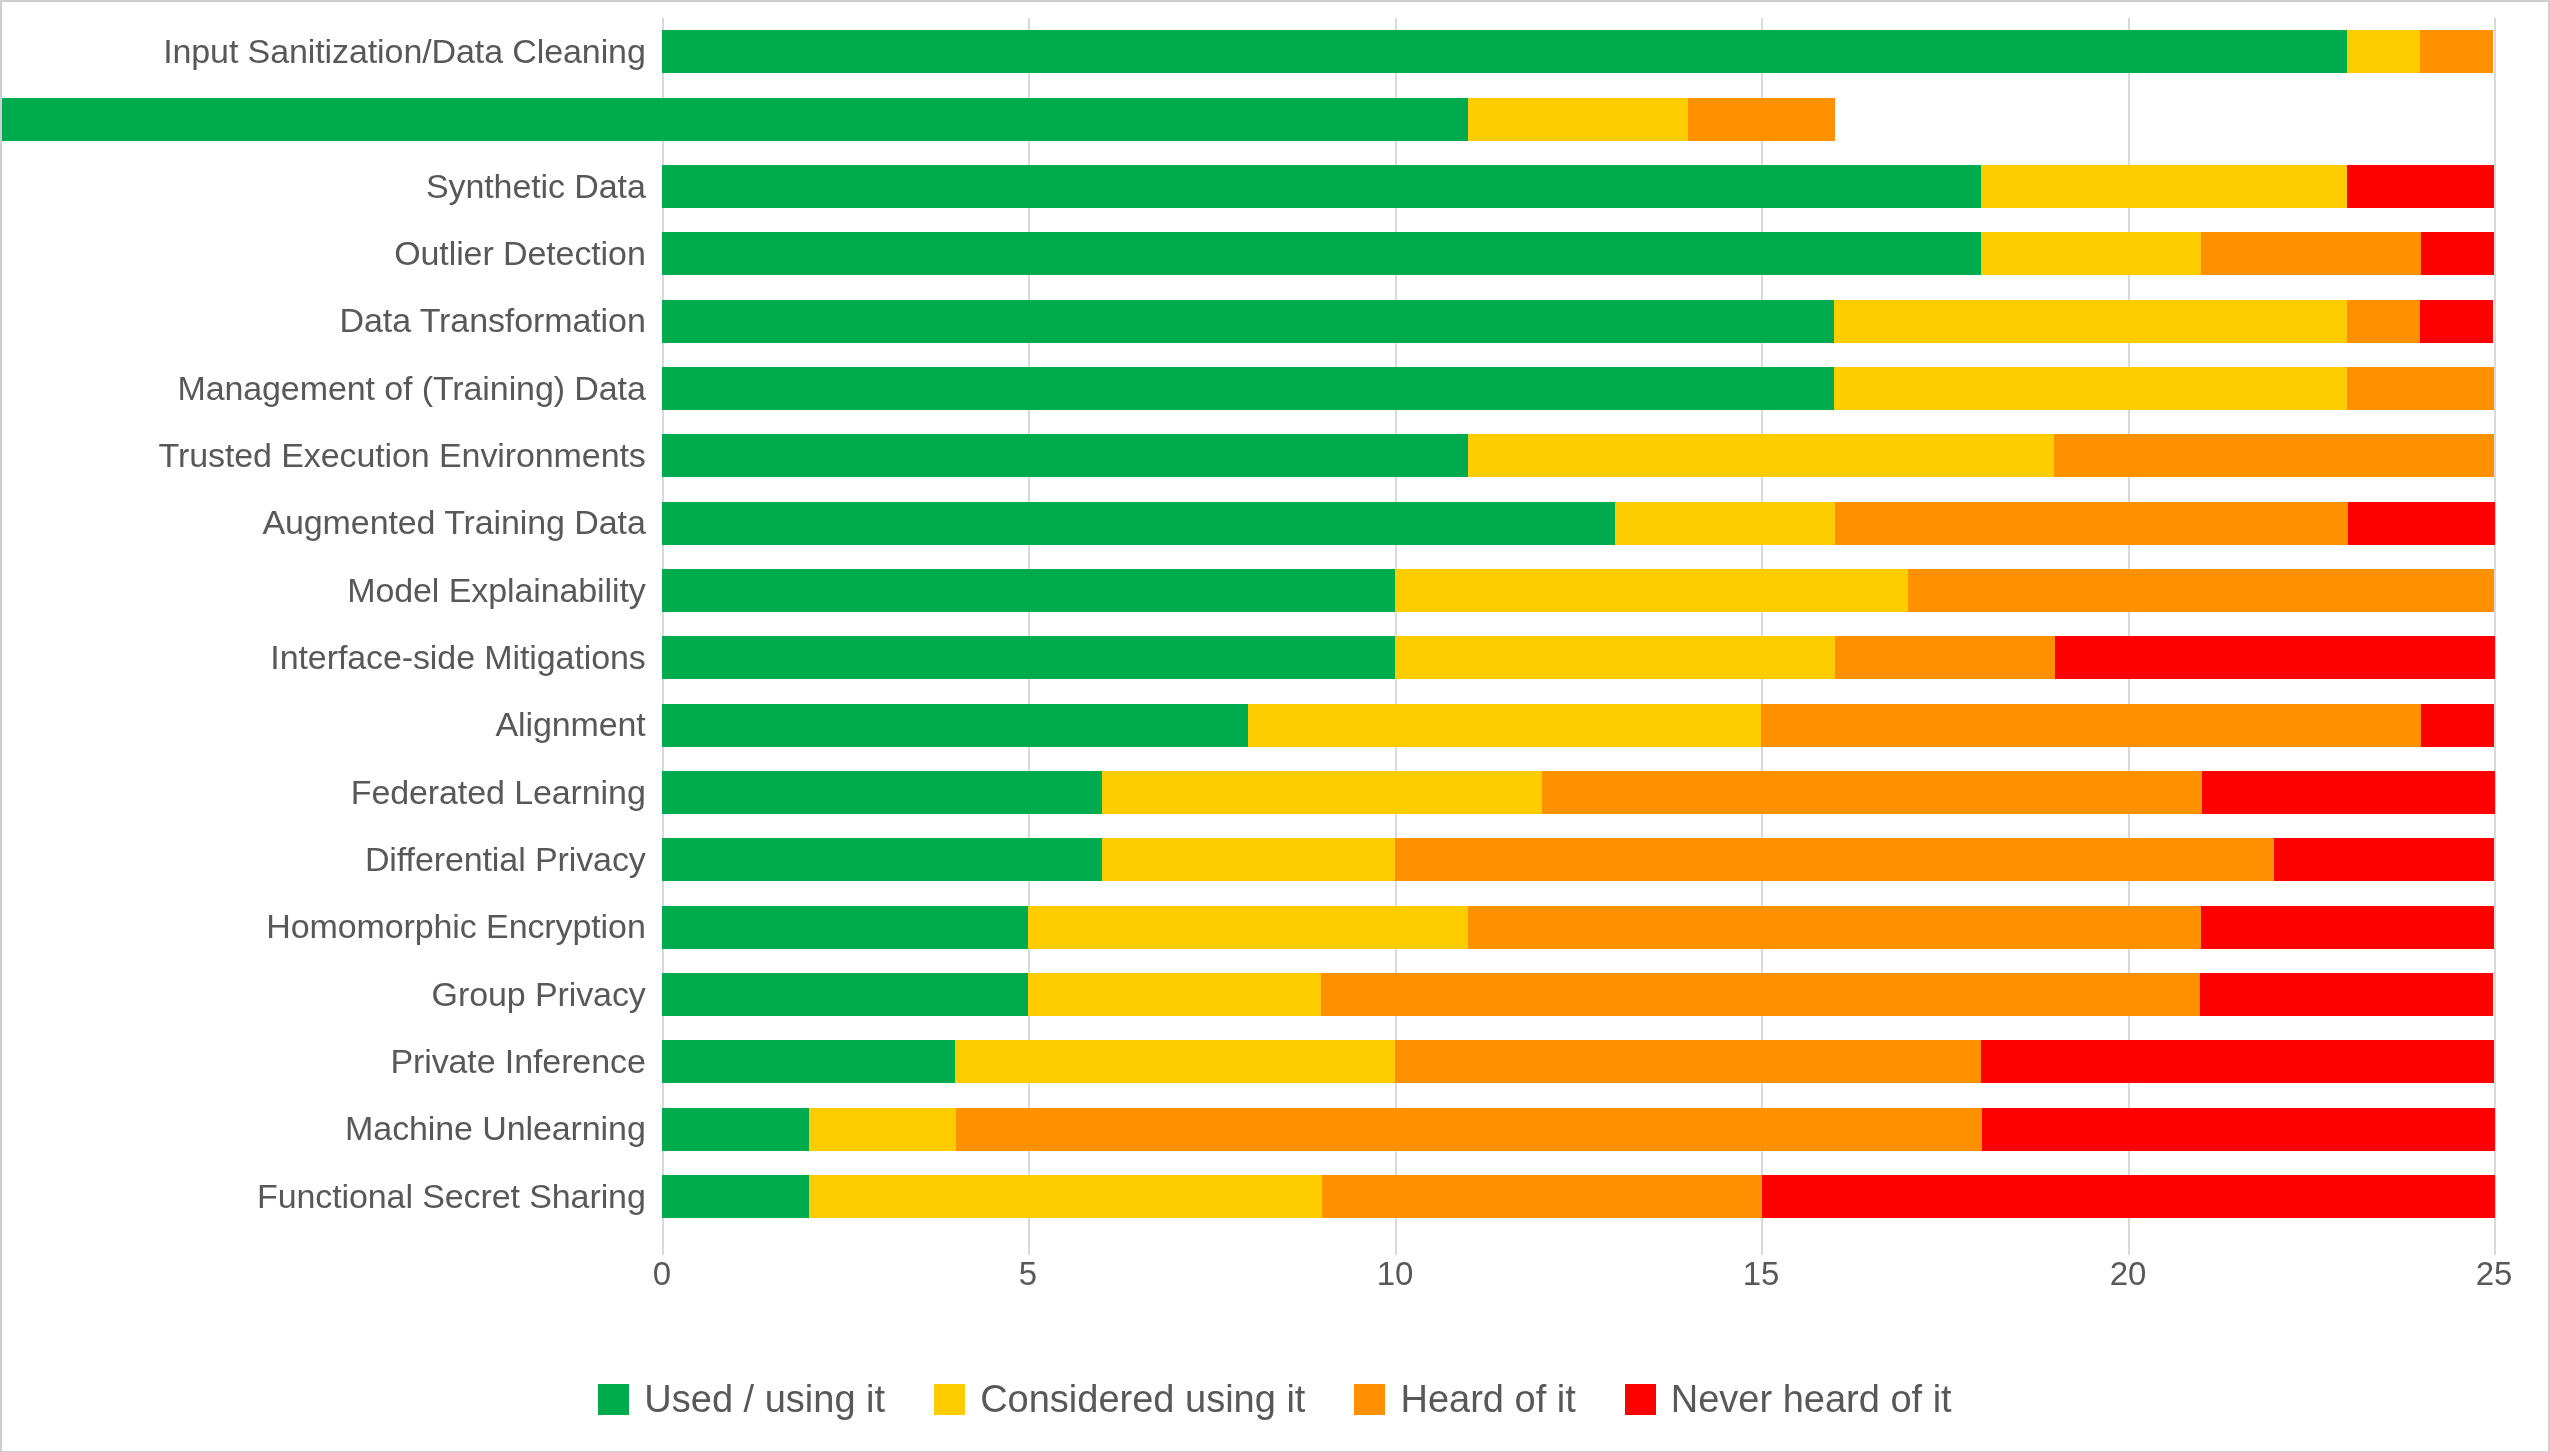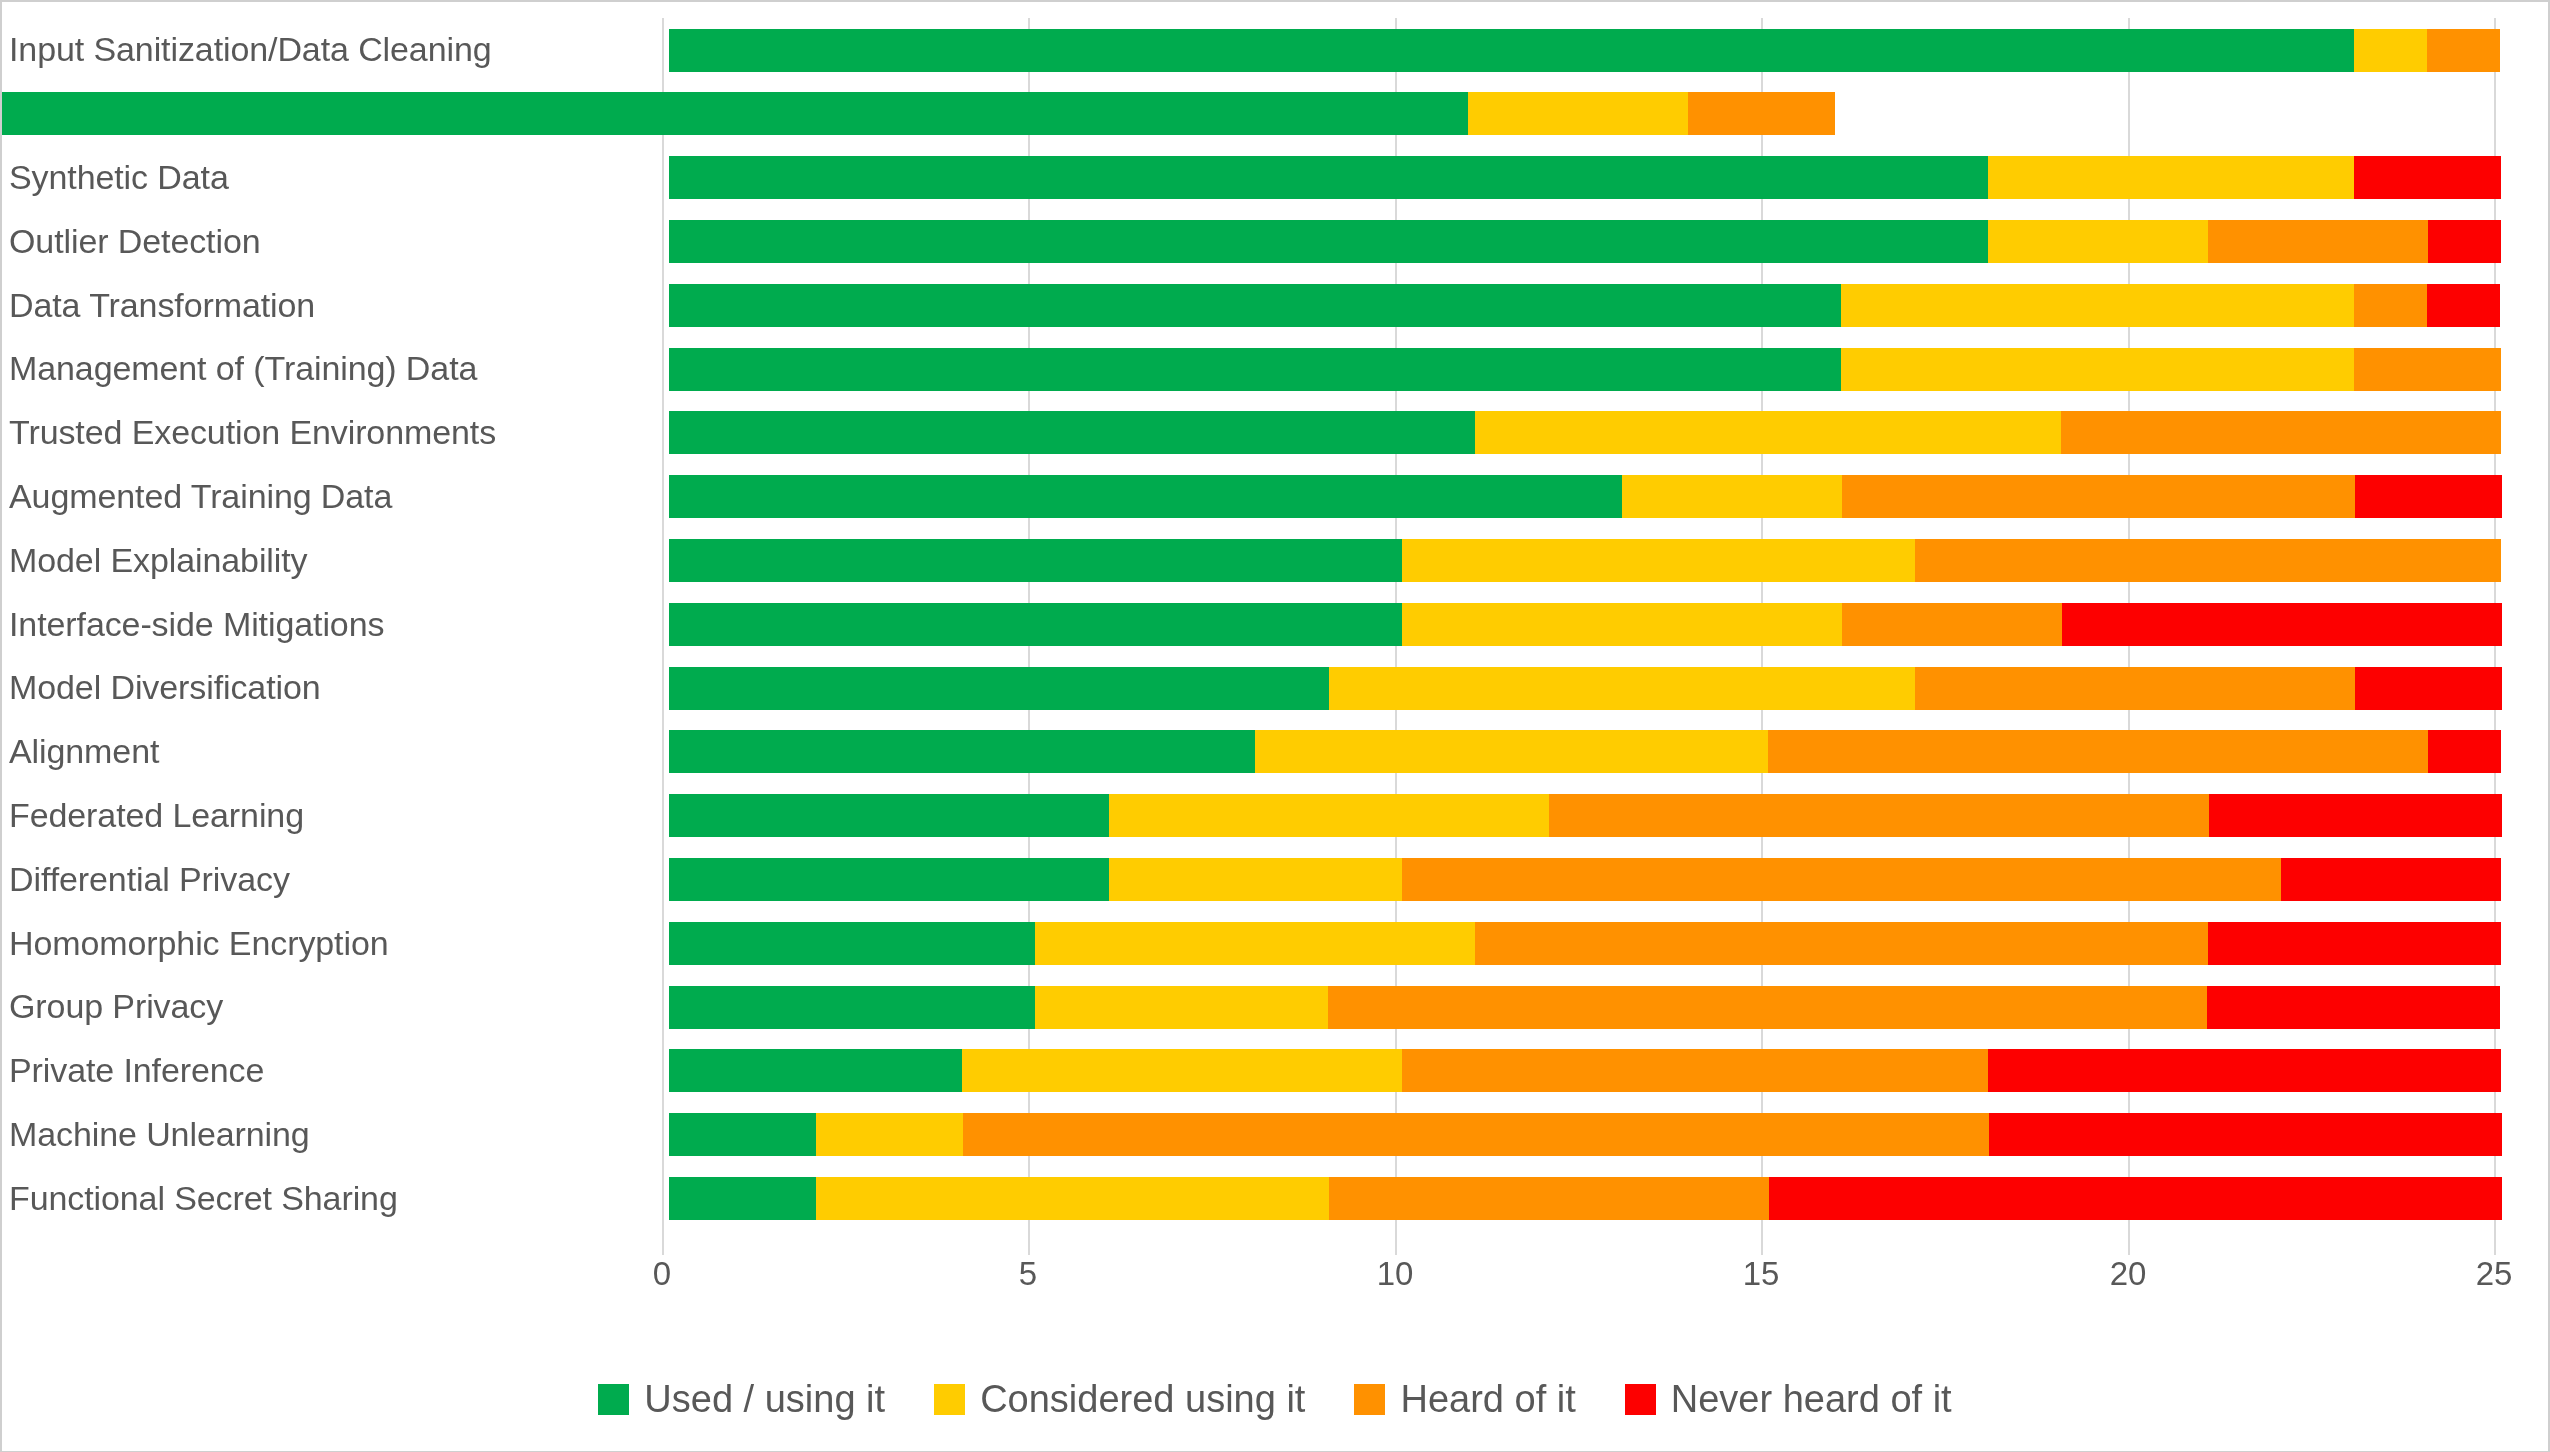--- a/index.html
+++ b/index.html
@@ -25,28 +25,27 @@
   }
   .row {
     display: flex;
     align-items: center;
     flex: 1 1 0;
     min-height: 0;
   }
   .cat-label {
     width: 660px;
     flex: 0 0 660px;
-    text-align: left;
+    text-align: right;
     padding-right: 16.3px;
     color: #585858;
     font-size: 34px;
     line-height: 1.05;
     letter-spacing: -0.1px;
     white-space: nowrap;
-    margin-left: 7px;
   }
   .bar-cell {
     position: relative;
     flex: 1 1 auto;
     height: 100%;
     display: flex;
     align-items: center;
   }
   .bar {
     position: relative;
@@ -228,31 +227,20 @@
         </div>
       </div>
       <div class="row">
         <div class="cat-label">Interface-side Mitigations</div>
         <div class="bar-cell">
           <div class="bar">
             <div class="seg seg-used" style="width: 733px; background: rgb(0, 171, 78);"></div>
             <div class="seg seg-consid" style="width: 440px; background: rgb(255, 204, 0);"></div>
             <div class="seg seg-heard" style="width: 220px; background: rgb(255, 145, 0);"></div>
             <div class="seg seg-never" style="width: 440px; background: rgb(253, 0, 0);"></div>
-          </div>
-        </div>
-      </div>
-      <div class="row">
-        <div class="cat-label">Model Diversification</div>
-        <div class="bar-cell">
-          <div class="bar">
-            <div class="seg seg-used" style="width: 660px; background: rgb(0, 171, 78);"></div>
-            <div class="seg seg-consid" style="width: 586px; background: rgb(255, 204, 0);"></div>
-            <div class="seg seg-heard" style="width: 440px; background: rgb(255, 145, 0);"></div>
-            <div class="seg seg-never" style="width: 147px; background: rgb(253, 0, 0);"></div>
           </div>
         </div>
       </div>
       <div class="row">
         <div class="cat-label">Alignment</div>
         <div class="bar-cell">
           <div class="bar">
             <div class="seg seg-used" style="width: 586px; background: rgb(0, 171, 78);"></div>
             <div class="seg seg-consid" style="width: 513px; background: rgb(255, 204, 0);"></div>
             <div class="seg seg-heard" style="width: 660px; background: rgb(255, 145, 0);"></div>

